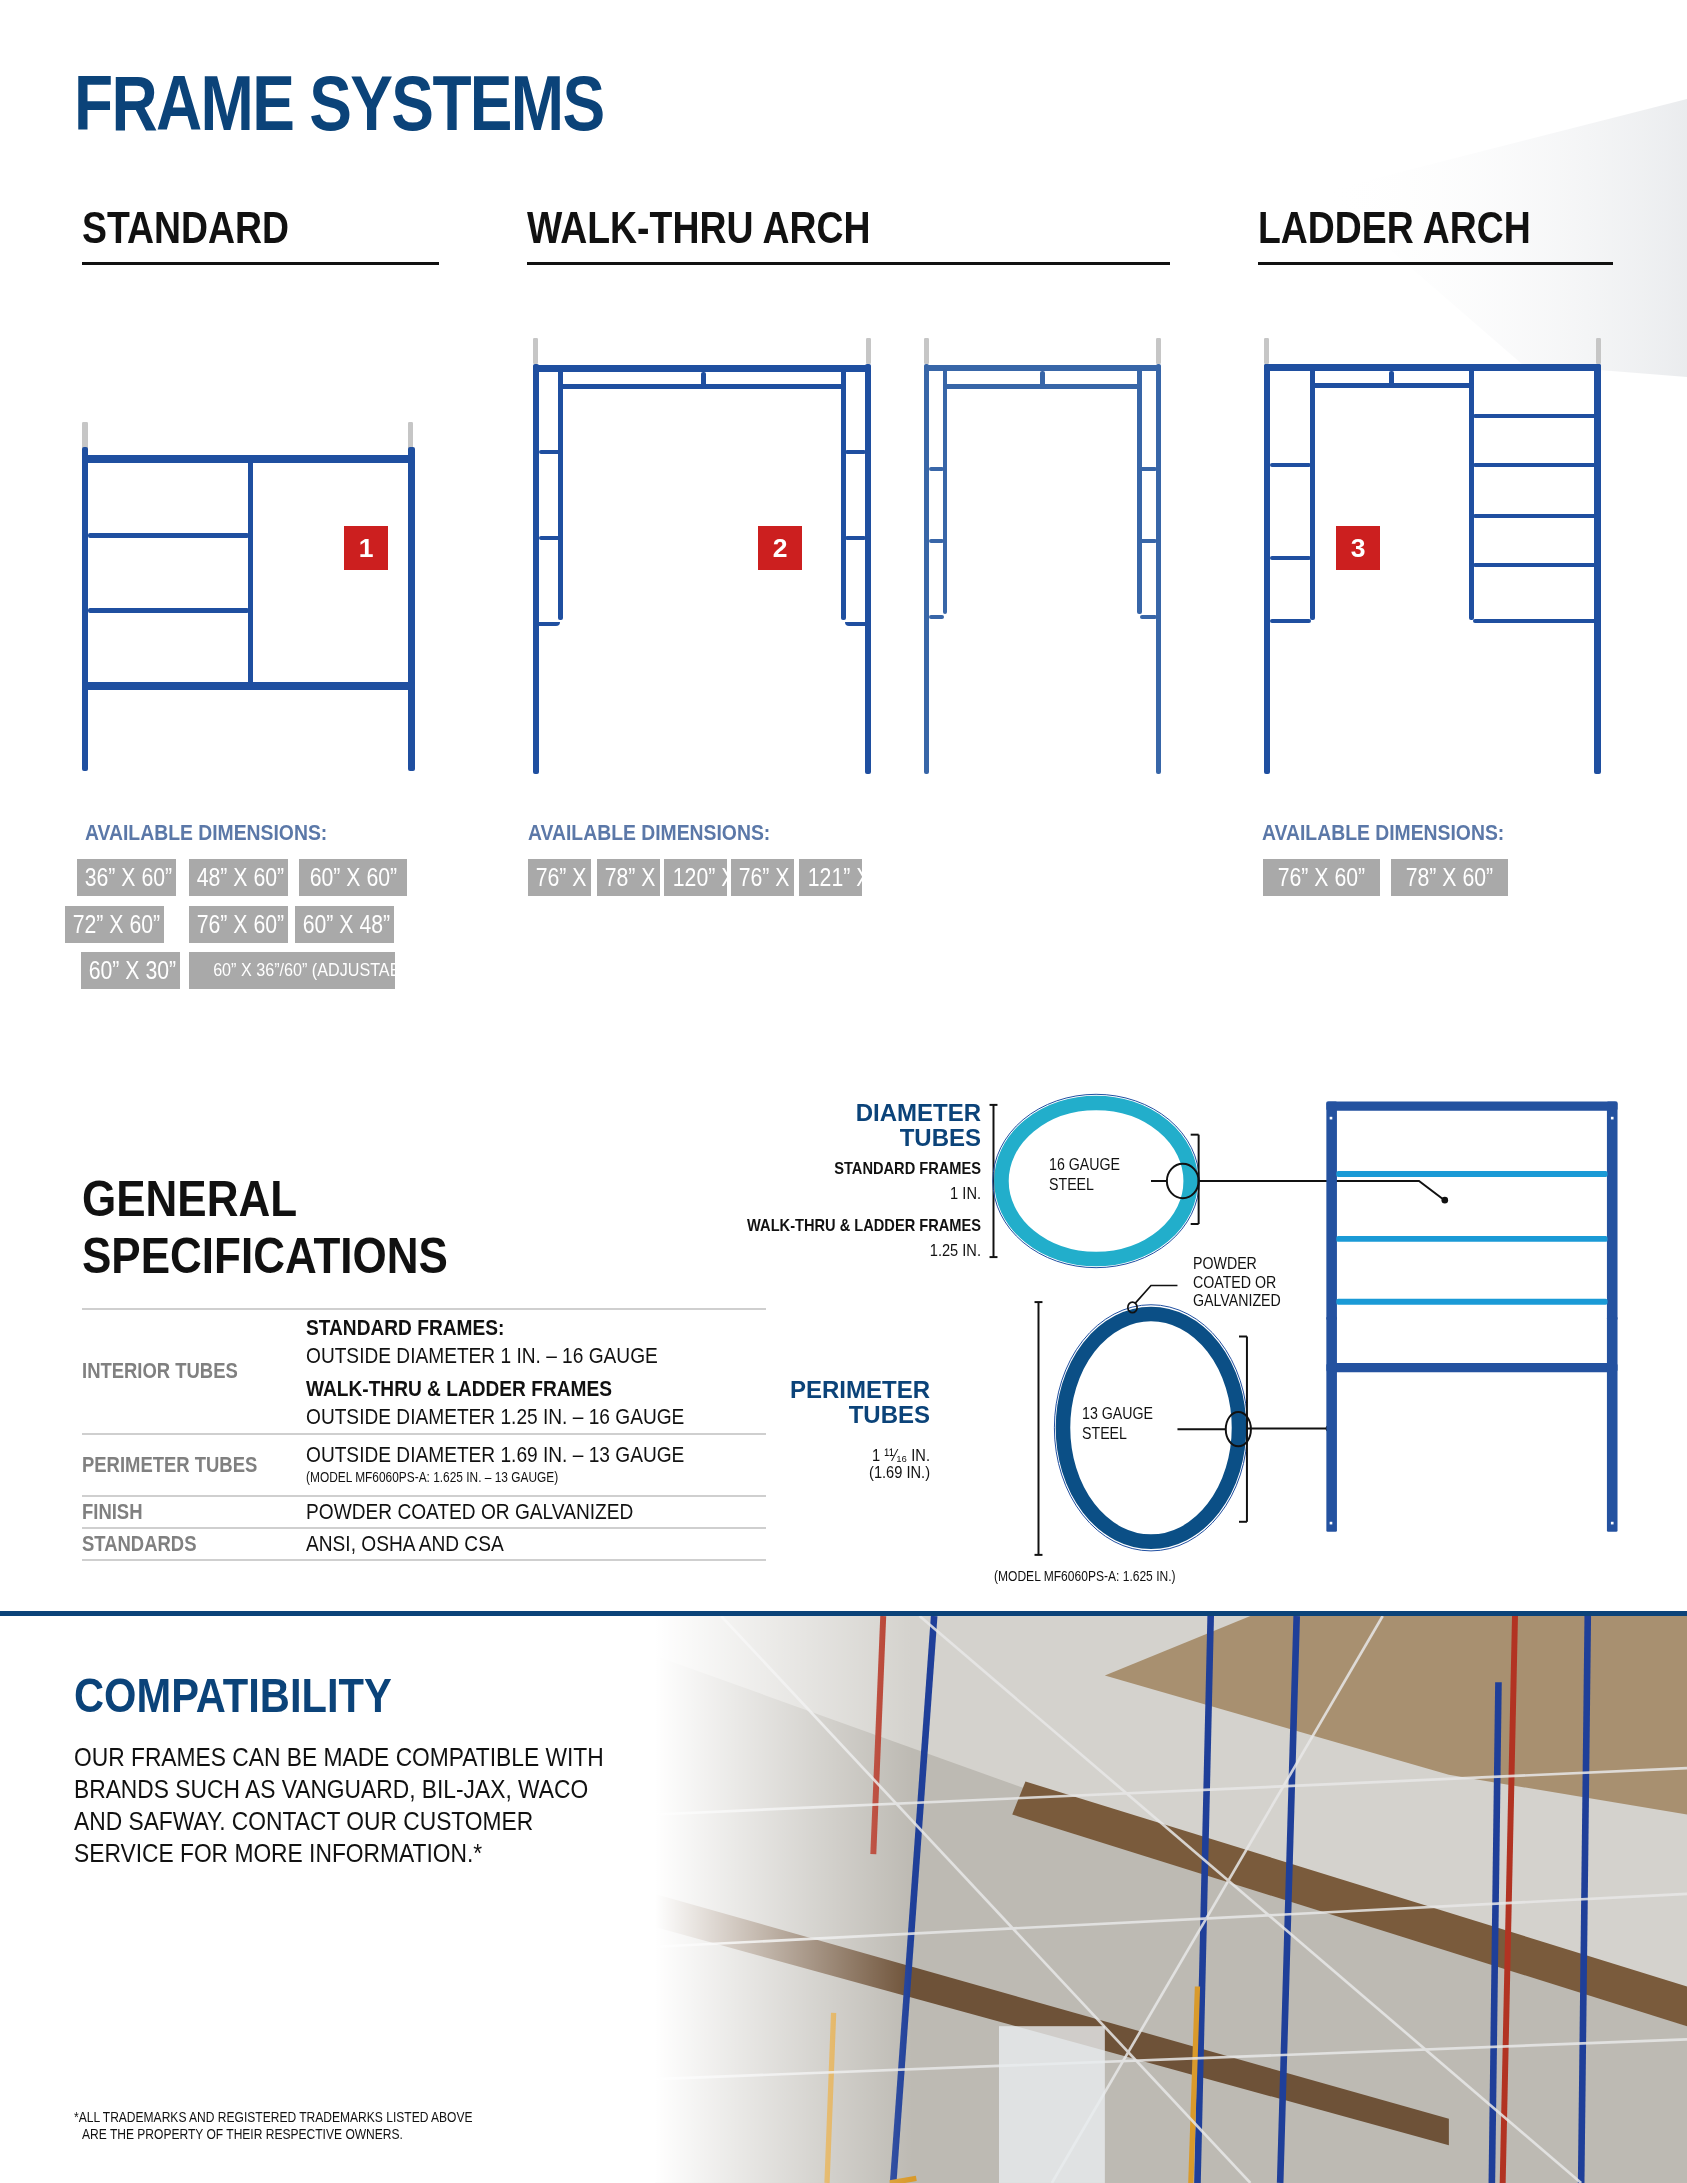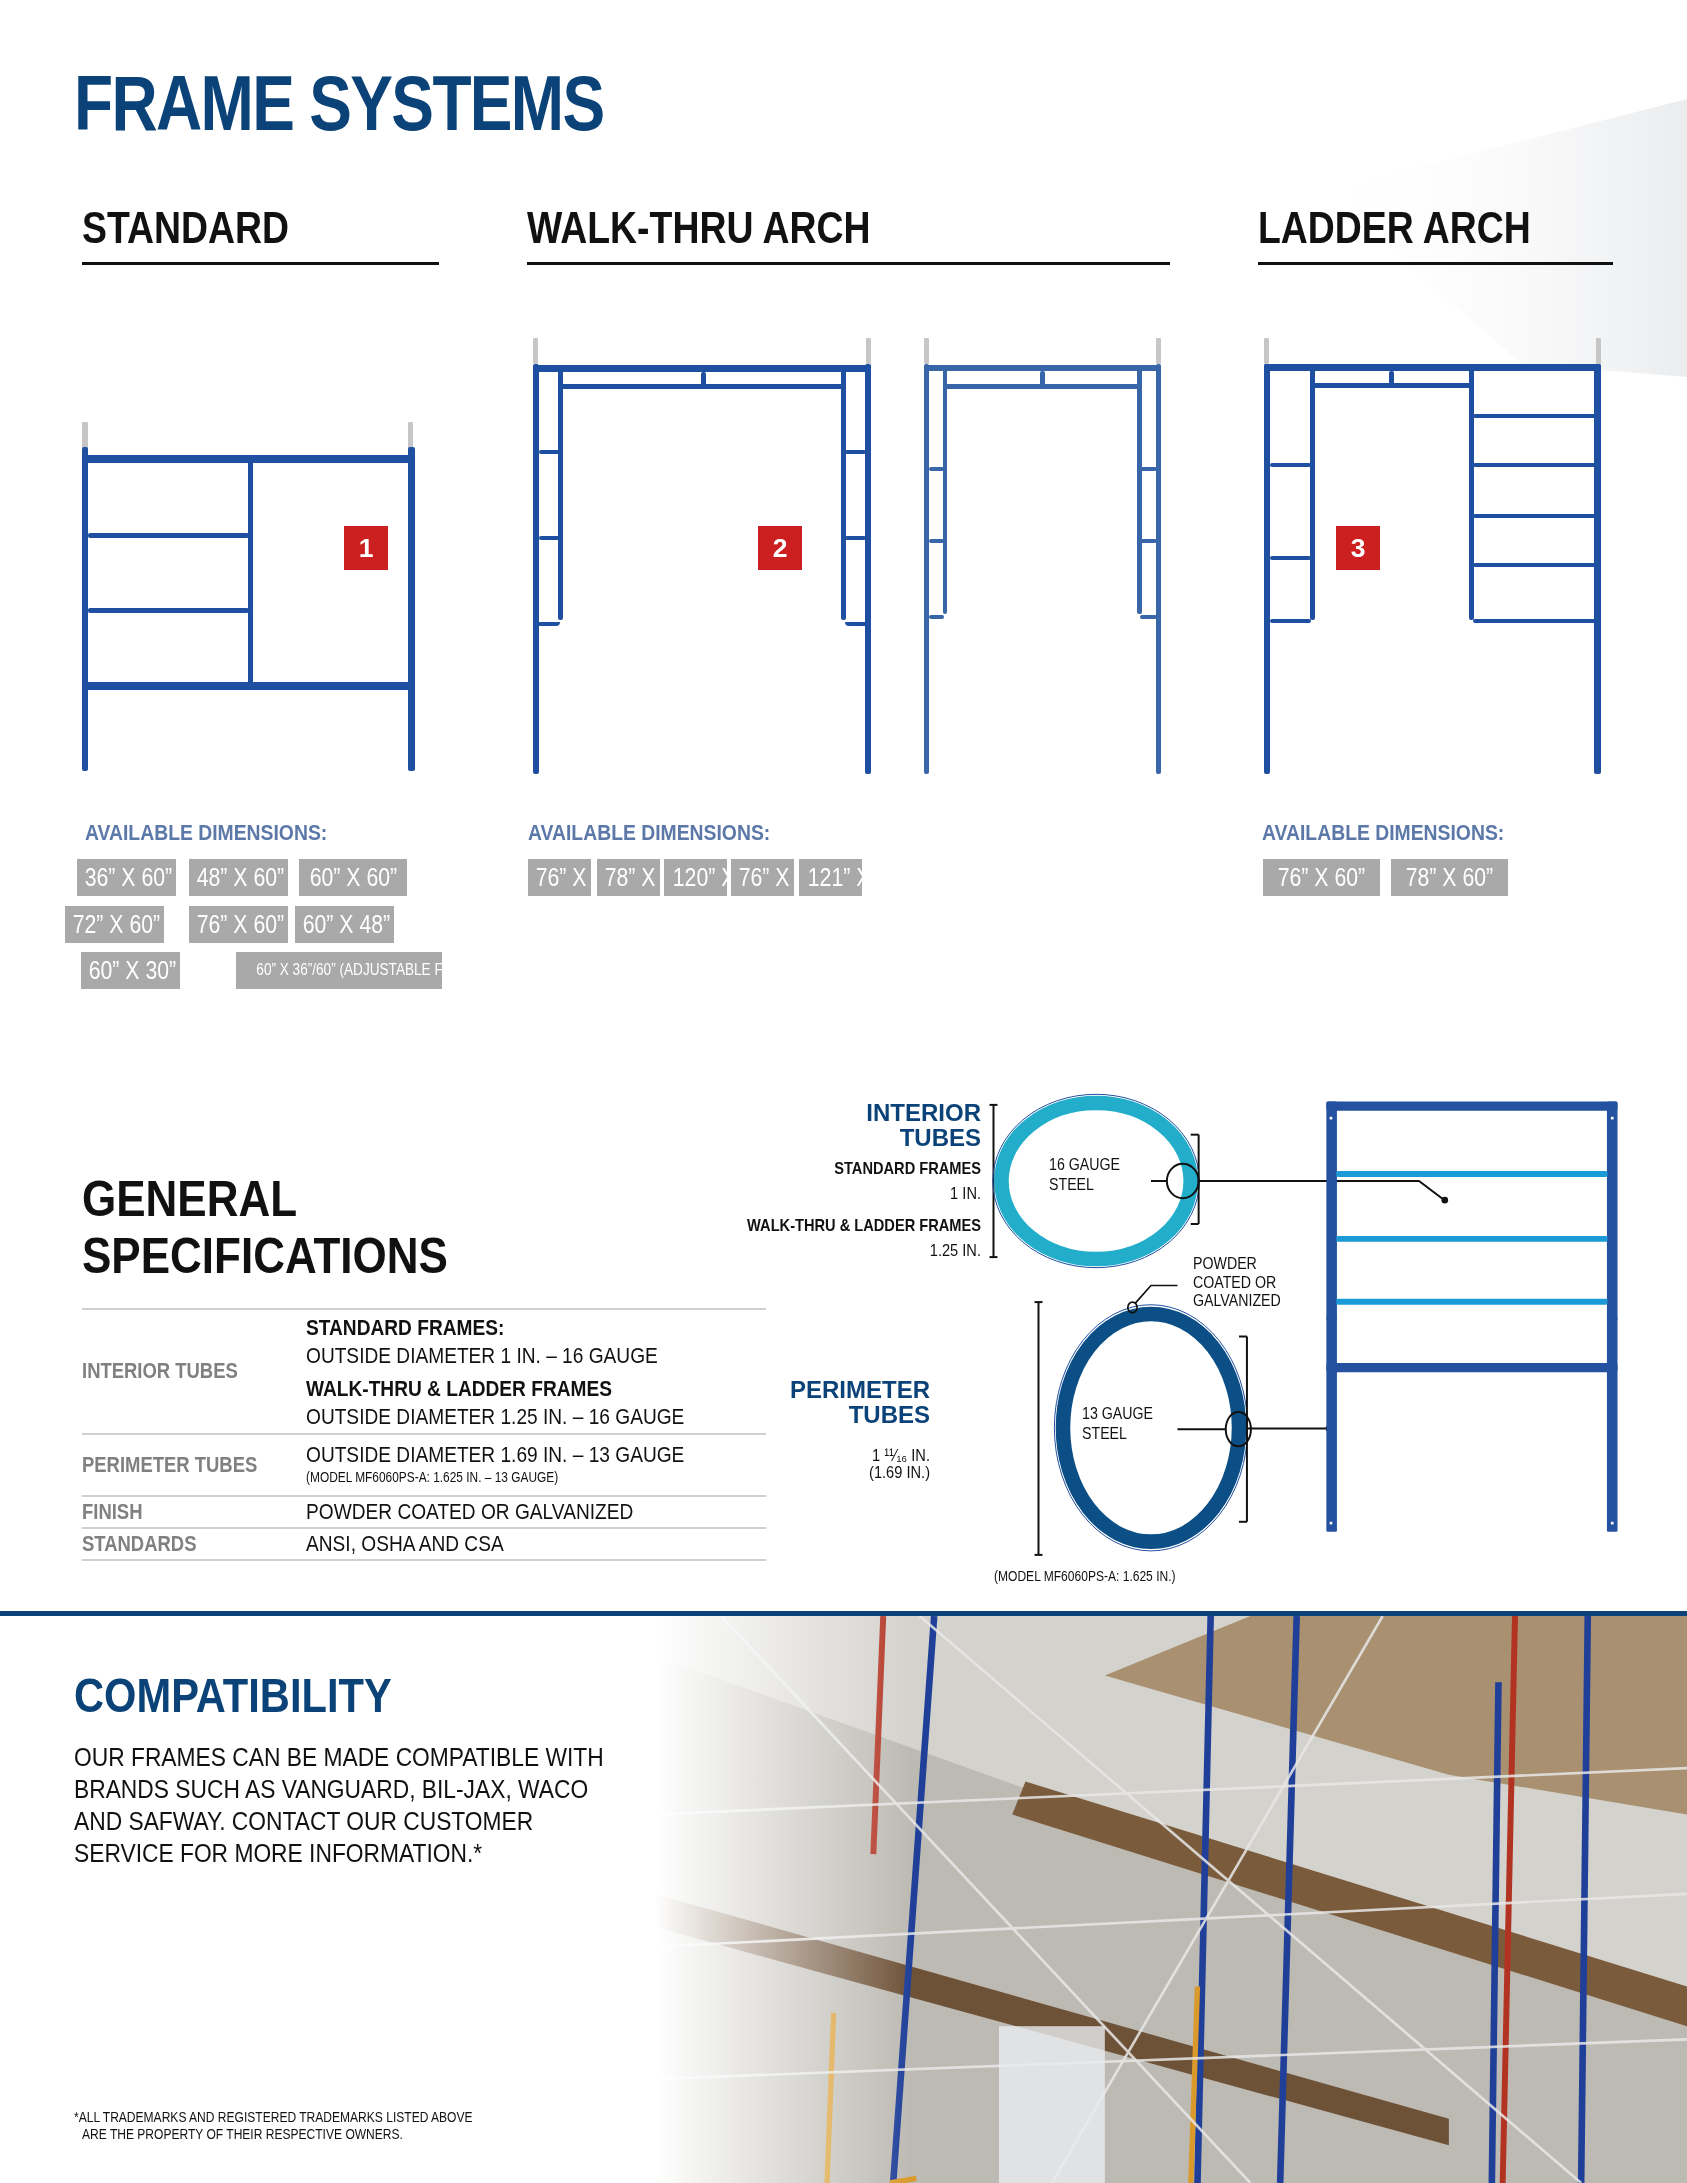--- a/index.html
+++ b/index.html
@@ -7,21 +7,21 @@
     width: 1687px; height: 2183px; position: relative; overflow: hidden;
     background: #ffffff; font-family: "Liberation Sans", sans-serif; color: #111;
   }
   .abs { position: absolute; }
   .title { left: 74px; top: 64px; font-size: 78px; font-weight: bold; color: #0b4379; letter-spacing: -2px; transform: scaleX(0.82); transform-origin: left top; line-height: 1; }
   .sec-head { font-size: 44px; font-weight: bold; color: #111; transform: scaleX(0.85); transform-origin: left top; line-height: 1; }
   .sec-rule { height: 2.6px; background: #111; }
   .dim-label { font-size: 22.5px; font-weight: bold; color: #5b78a8; transform: scaleX(0.86); transform-origin: left top; white-space: nowrap; }
   .chip { position: absolute; background: #a9a9a9; color: #fff; font-size: 25px; text-align: center; line-height: 36px; height: 37px; white-space: nowrap; }
   .chip span { display: inline-block; transform: scaleX(0.85); }
-  .chip.small { font-size: 16px; margin-left: 47px; }
+  .chip.small { font-size: 19px; }
   .badge { position: absolute; width: 44px; height: 44px; background: #cc1f1f; color: #fff; font-weight: bold; font-size: 26.5px; text-align: center; line-height: 44px; }
   .frame-bar { position: absolute; background: #1f4fa0; border-radius: 2px; }
   .post-cap { position: absolute; background: #c6c6c6; border-radius: 1.3px; }
   .gen-title { left: 82px; top: 1171px; font-size: 50px; font-weight: bold; color: #111; line-height: 57px; transform: scaleX(0.88); transform-origin: left top; }
   .spec-line { position: absolute; left: 82px; width: 684px; height: 2px; background: #cfcfcf; }
   .spec-label { position: absolute; left: 82px; font-size: 22.5px; font-weight: bold; color: #808080; transform: scaleX(0.82); transform-origin: left top; white-space: nowrap; }
   .spec-val { position: absolute; left: 306px; font-size: 22.5px; color: #111; transform: scaleX(0.85); transform-origin: left top; white-space: nowrap; }
   .spec-val.bold { font-weight: bold; }
   .spec-val.tiny { font-size: 14px; }
   .diag-blue { font-weight: bold; color: #0b4379; font-size: 24px; text-align: right; line-height: 25px; }
@@ -169,21 +169,21 @@
 <div class="spec-line" style="top:1495px"></div>
 <div class="spec-label" style="top:1499px">FINISH</div>
 <div class="spec-val" style="top:1499px">POWDER COATED OR GALVANIZED</div>
 
 <div class="spec-line" style="top:1527px"></div>
 <div class="spec-label" style="top:1531px">STANDARDS</div>
 <div class="spec-val" style="top:1531px">ANSI, OSHA AND CSA</div>
 <div class="spec-line" style="top:1559px"></div>
 
 <div class="abs diag-blue" style="left:781px;top:1100px;width:200px">
-  <div>INTERIOR</div>
+  <div>DIAMETER</div>
   <div>TUBES</div>
 </div>
 <div class="abs diag-txt" style="left:728px;top:1159px;width:253px;font-weight:bold">STANDARD FRAMES</div>
 <div class="abs diag-txt" style="left:728px;top:1184px;width:253px">1 IN.</div>
 <div class="abs diag-txt" style="left:662px;top:1216px;width:319px;font-weight:bold">WALK-THRU &amp; LADDER FRAMES</div>
 <div class="abs diag-txt" style="left:728px;top:1241px;width:253px">1.25 IN.</div>
 
 <div class="abs diag-blue" style="left:761px;top:1377px;width:169px">
   <div>PERIMETER</div>
   <div>TUBES</div>

